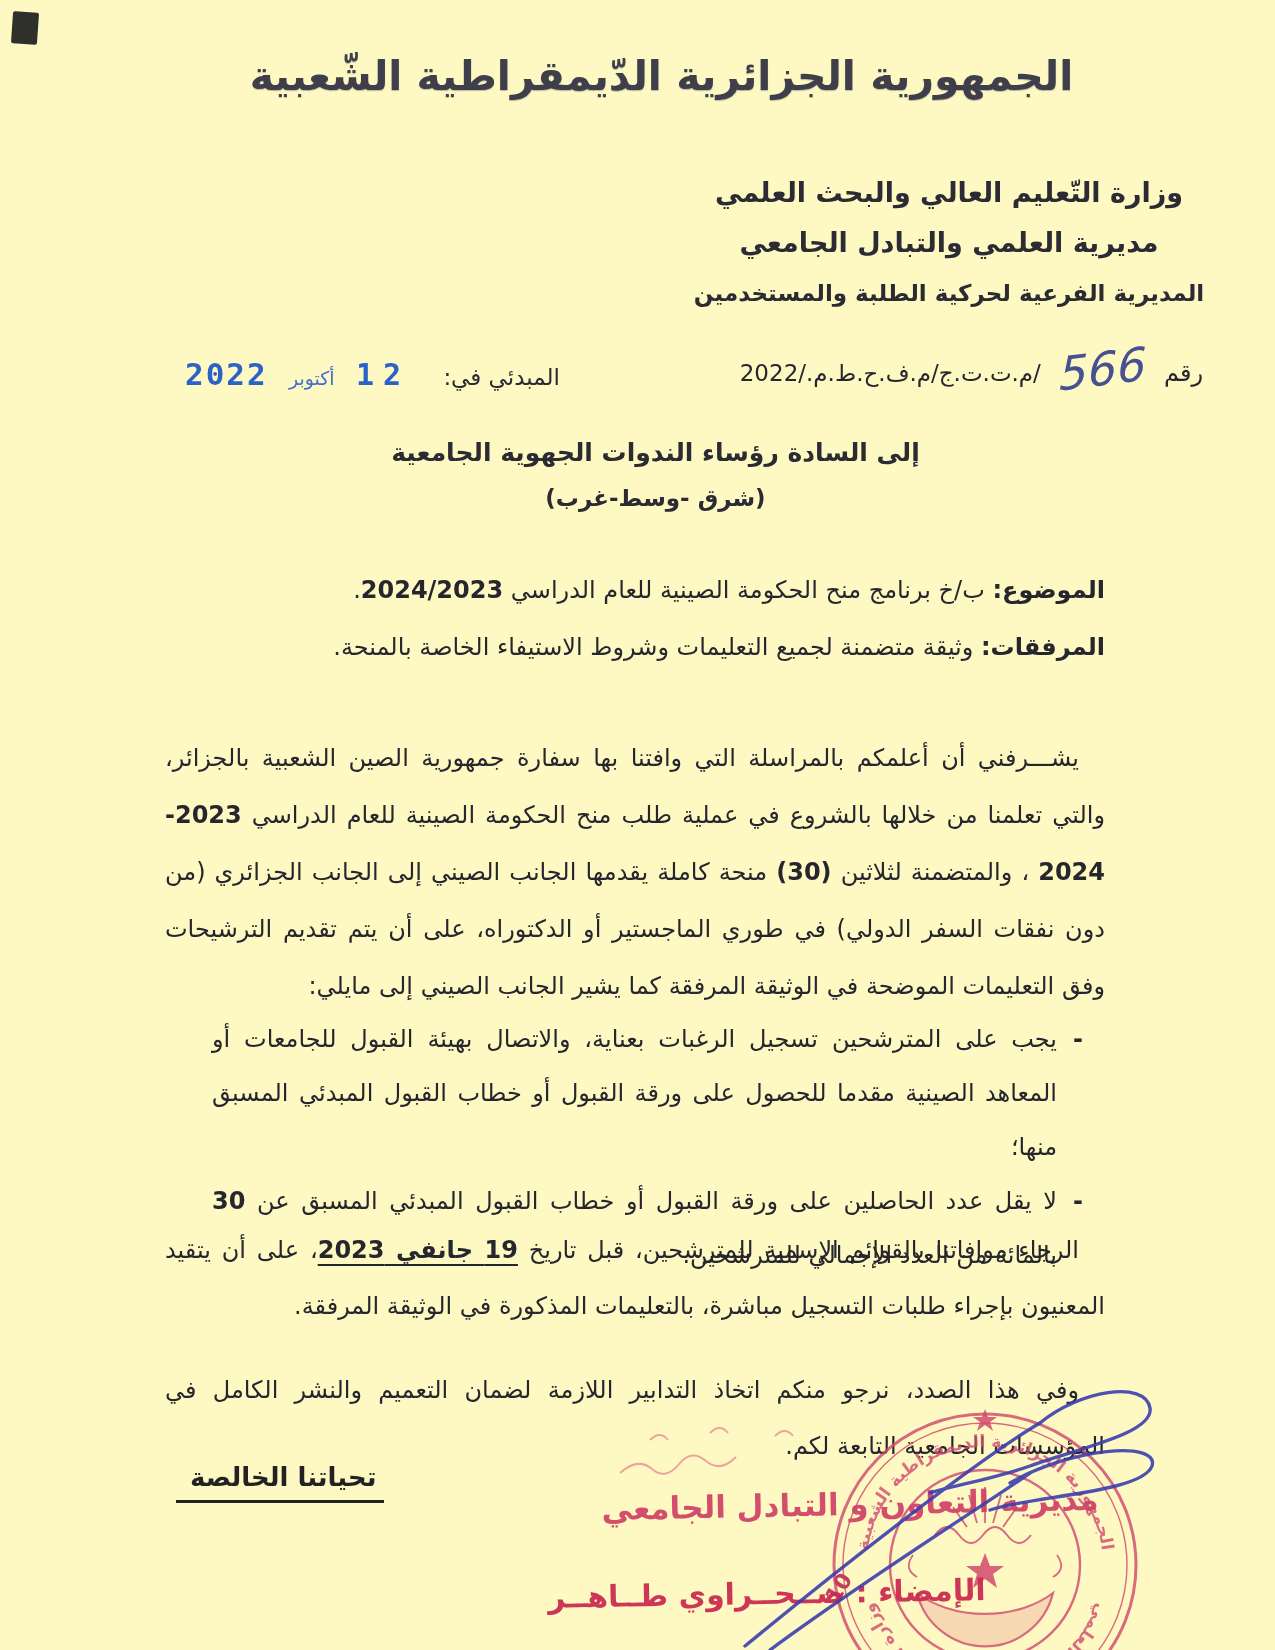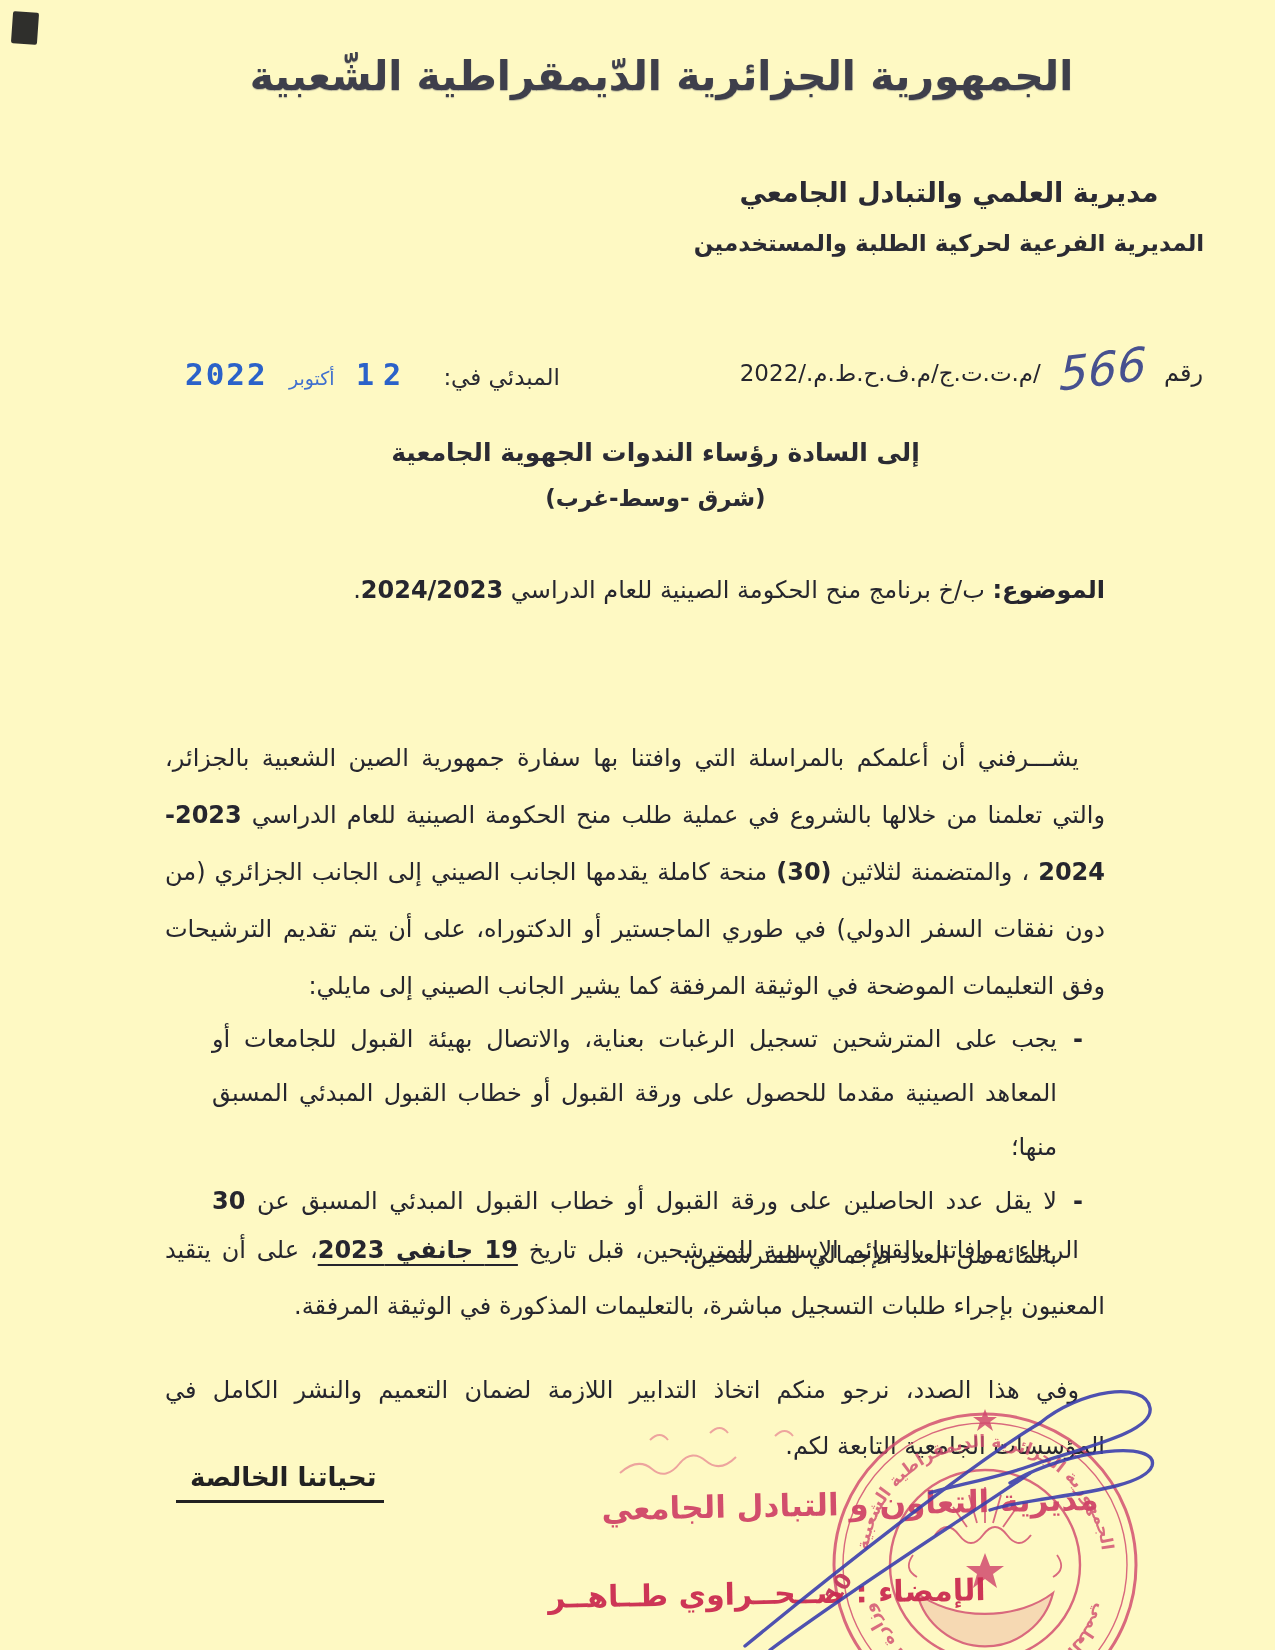--- a/index.html
+++ b/index.html
@@ -70,20 +70,21 @@
 </head>
 <body>
 
 <div class="page">
 
   <div class="abs corner-mark"></div>
 
   <div class="abs doc-title rtl">الجمهورية الجزائرية الدّيمقراطية الشّعبية</div>
 
   <div class="abs header-block rtl">
+    <div class="l1">وزارة التّعليم العالي والبحث العلمي</div>
     <div class="l2">مديرية العلمي والتبادل الجامعي</div>
     <div class="l3">المديرية الفرعية لحركية الطلبة والمستخدمين</div>
   </div>
 
   <div class="abs ref-row rtl">
     <span class="lbl">رقم</span>
     <span class="ref-number">566</span>
     <span class="ref-code">/م.ت.ت.ج/م.ف.ح.ط.م./2022</span>
   </div>
 
@@ -94,20 +95,21 @@
     <span class="date-year">2022</span>
   </div>
 
   <div class="abs addressee rtl">
     <div class="a1">إلى السادة رؤساء الندوات الجهوية الجامعية</div>
     <div class="a2">(شرق -وسط-غرب)</div>
   </div>
 
   <div class="abs subject-block rtl">
     <div><b>الموضوع:</b><span> ب/خ برنامج منح الحكومة الصينية للعام الدراسي </span><b class="num-bold">2024/2023</b><span>.</span></div>
+    <div><b>المرفقات:</b><span> وثيقة متضمنة لجميع التعليمات وشروط الاستيفاء الخاصة بالمنحة.</span></div>
   </div>
 
   <div class="abs body-par p1 rtl"><span>يشـــرفني أن أعلمكم بالمراسلة التي وافتنا بها سفارة جمهورية الصين الشعبية بالجزائر، والتي تعلمنا من خلالها بالشروع في عملية طلب منح الحكومة الصينية للعام الدراسي </span><b class="num-bold">2023- 2024</b><span> ، والمتضمنة لثلاثين </span><b class="num-bold">(30)</b><span> منحة كاملة يقدمها الجانب الصيني إلى الجانب الجزائري (من دون نفقات السفر الدولي) في طوري الماجستير أو الدكتوراه، على أن يتم تقديم الترشيحات وفق التعليمات الموضحة في الوثيقة المرفقة كما يشير الجانب الصيني إلى مايلي:</span></div>
 
   <div class="abs bullets rtl">
     <div class="bullet">
       <span class="dash">-</span>
       <span class="btxt">يجب على المترشحين تسجيل الرغبات بعناية، والاتصال بهيئة القبول للجامعات أو المعاهد الصينية مقدما للحصول على ورقة القبول أو خطاب القبول المبدئي المسبق منها؛</span>
     </div>
     <div class="bullet">

